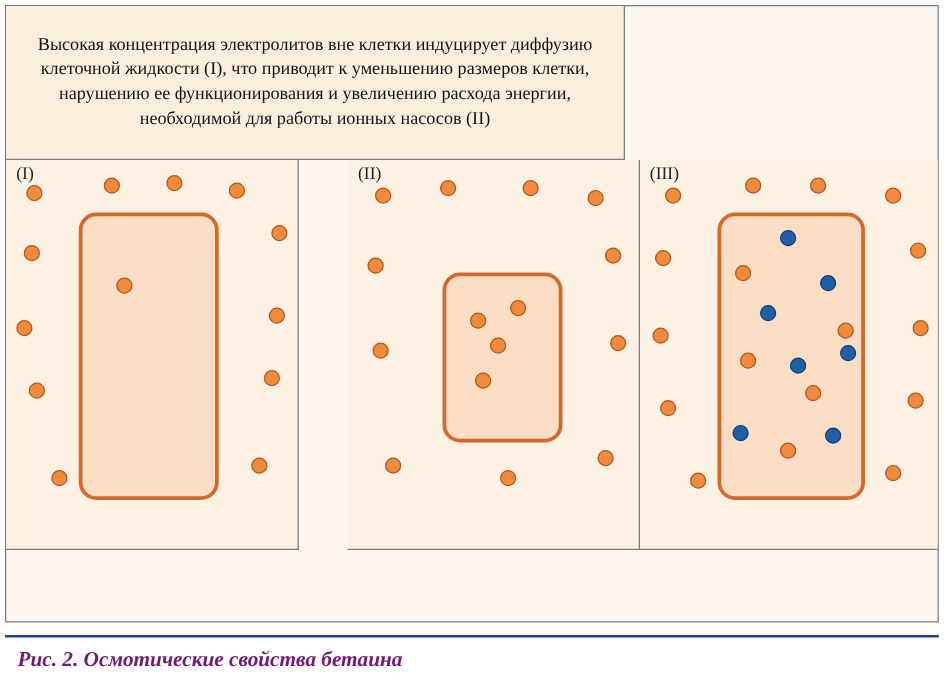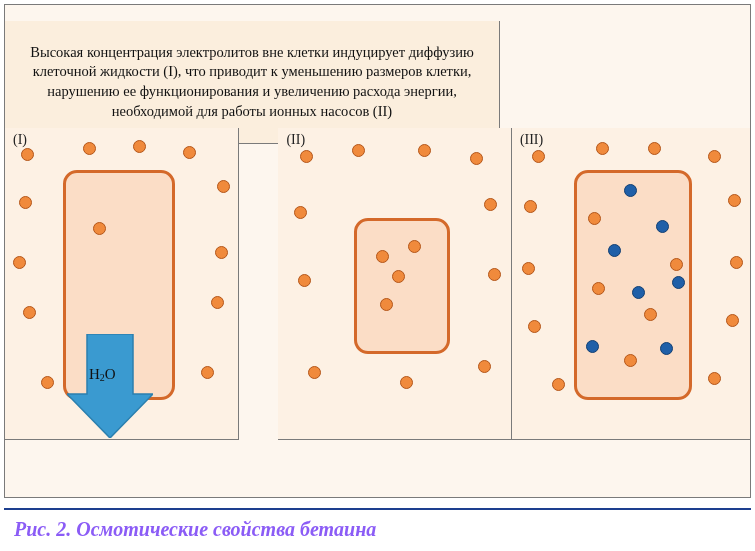--- a/index.html
+++ b/index.html
@@ -31,21 +31,21 @@
     height: 494px;
     box-sizing: border-box;
     border: 1px solid #7a7a7a;
     background: #fdf6ee;
   }
 
   
   .header-row {
     position: absolute;
     left: 0;
-    top: 16px;
+    top: 0;
     width: 100%;
     height: 123px;
     display: flex;
     box-sizing: border-box;
     gap: 43px;
   }
   .header-cell {
     box-sizing: border-box;
     border-right: 1px solid #7a7a7a;
     border-bottom: 1px solid #7a7a7a;
@@ -187,24 +187,24 @@
     left: 4px;
     top: 508px;
     width: 747px;
     height: 2px;
     background: #1d3f8f;
   }
   .caption {
     position: absolute;
     left: 14px;
     top: 518px;
-    font-size: 20px;
+    font-size: 17px;
     font-weight: bold;
     font-style: italic;
-    color: #8b5cf6;
+    color: #701a75;
     font-family: "Liberation Serif", serif;
   }
 </style>
 </head>
 <body>
 
 <div class="figure">
 
   <div class="frame">
 
@@ -229,26 +229,20 @@
         <div class="dot electrolyte" style="left:212px; top:52px;"></div>
         <div class="dot electrolyte" style="left:8px;   top:128px;"></div>
         <div class="dot electrolyte" style="left:210px; top:118px;"></div>
         <div class="dot electrolyte" style="left:18px;  top:178px;"></div>
         <div class="dot electrolyte" style="left:206px; top:168px;"></div>
         <div class="dot electrolyte" style="left:36px;  top:248px;"></div>
         <div class="dot electrolyte" style="left:196px; top:238px;"></div>
 
         <div class="dot electrolyte" style="left:88px;  top:94px;"></div>
 
-        <div class="arrow-wrap">
-          <svg class="arrow-svg" width="86" height="104" viewBox="0 0 86 104" xmlns="http://www.w3.org/2000/svg">
-            <polygon points="20,0 66,0 66,60 86,60 43,104 0,60 20,60" fill="#3a9ad0" stroke="#2b7fae" stroke-width="1.5"></polygon>
-          </svg>
-          <div class="h2o-label">H<sub>2</sub>O</div>
-        </div>
       </div>
 
       <div class="panel p2">
         <div class="panel-label">(II)</div>
 
         <div class="cell" style="left:76px; top:90px; width:96px; height:136px;"></div>
 
         <div class="dot electrolyte" style="left:22px;  top:22px;"></div>
         <div class="dot electrolyte" style="left:74px;  top:16px;"></div>
         <div class="dot electrolyte" style="left:140px; top:16px;"></div>

